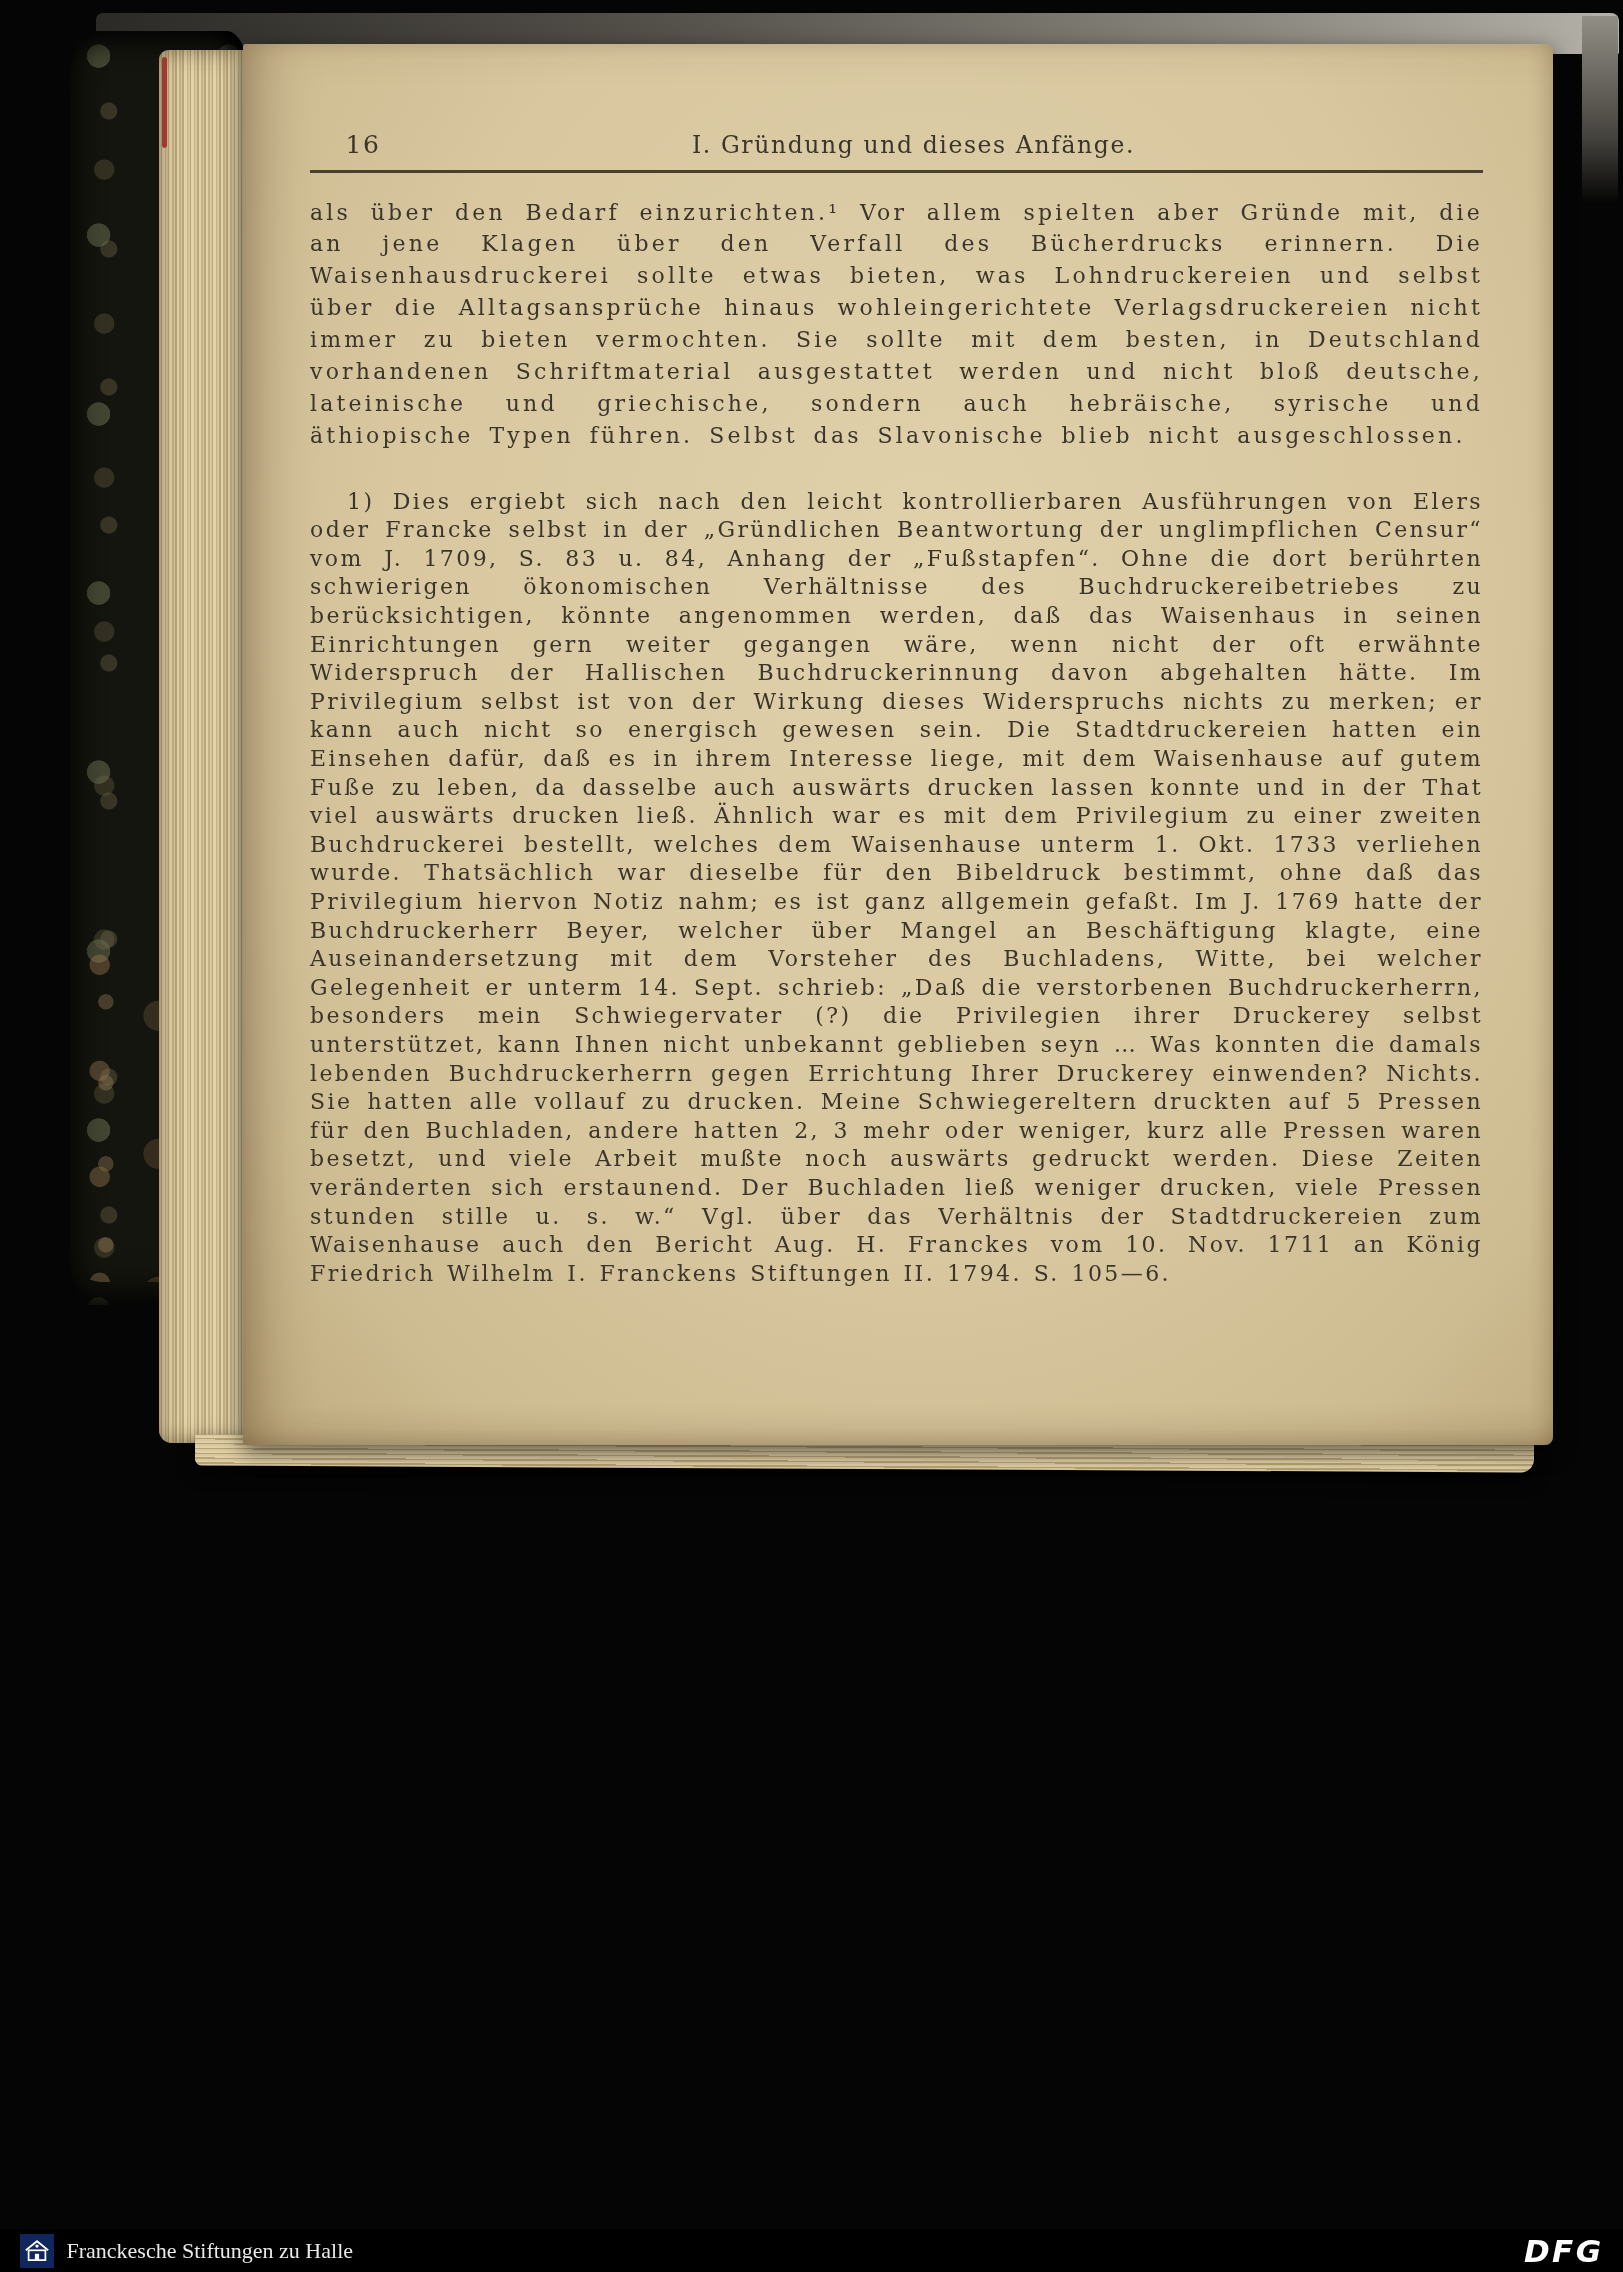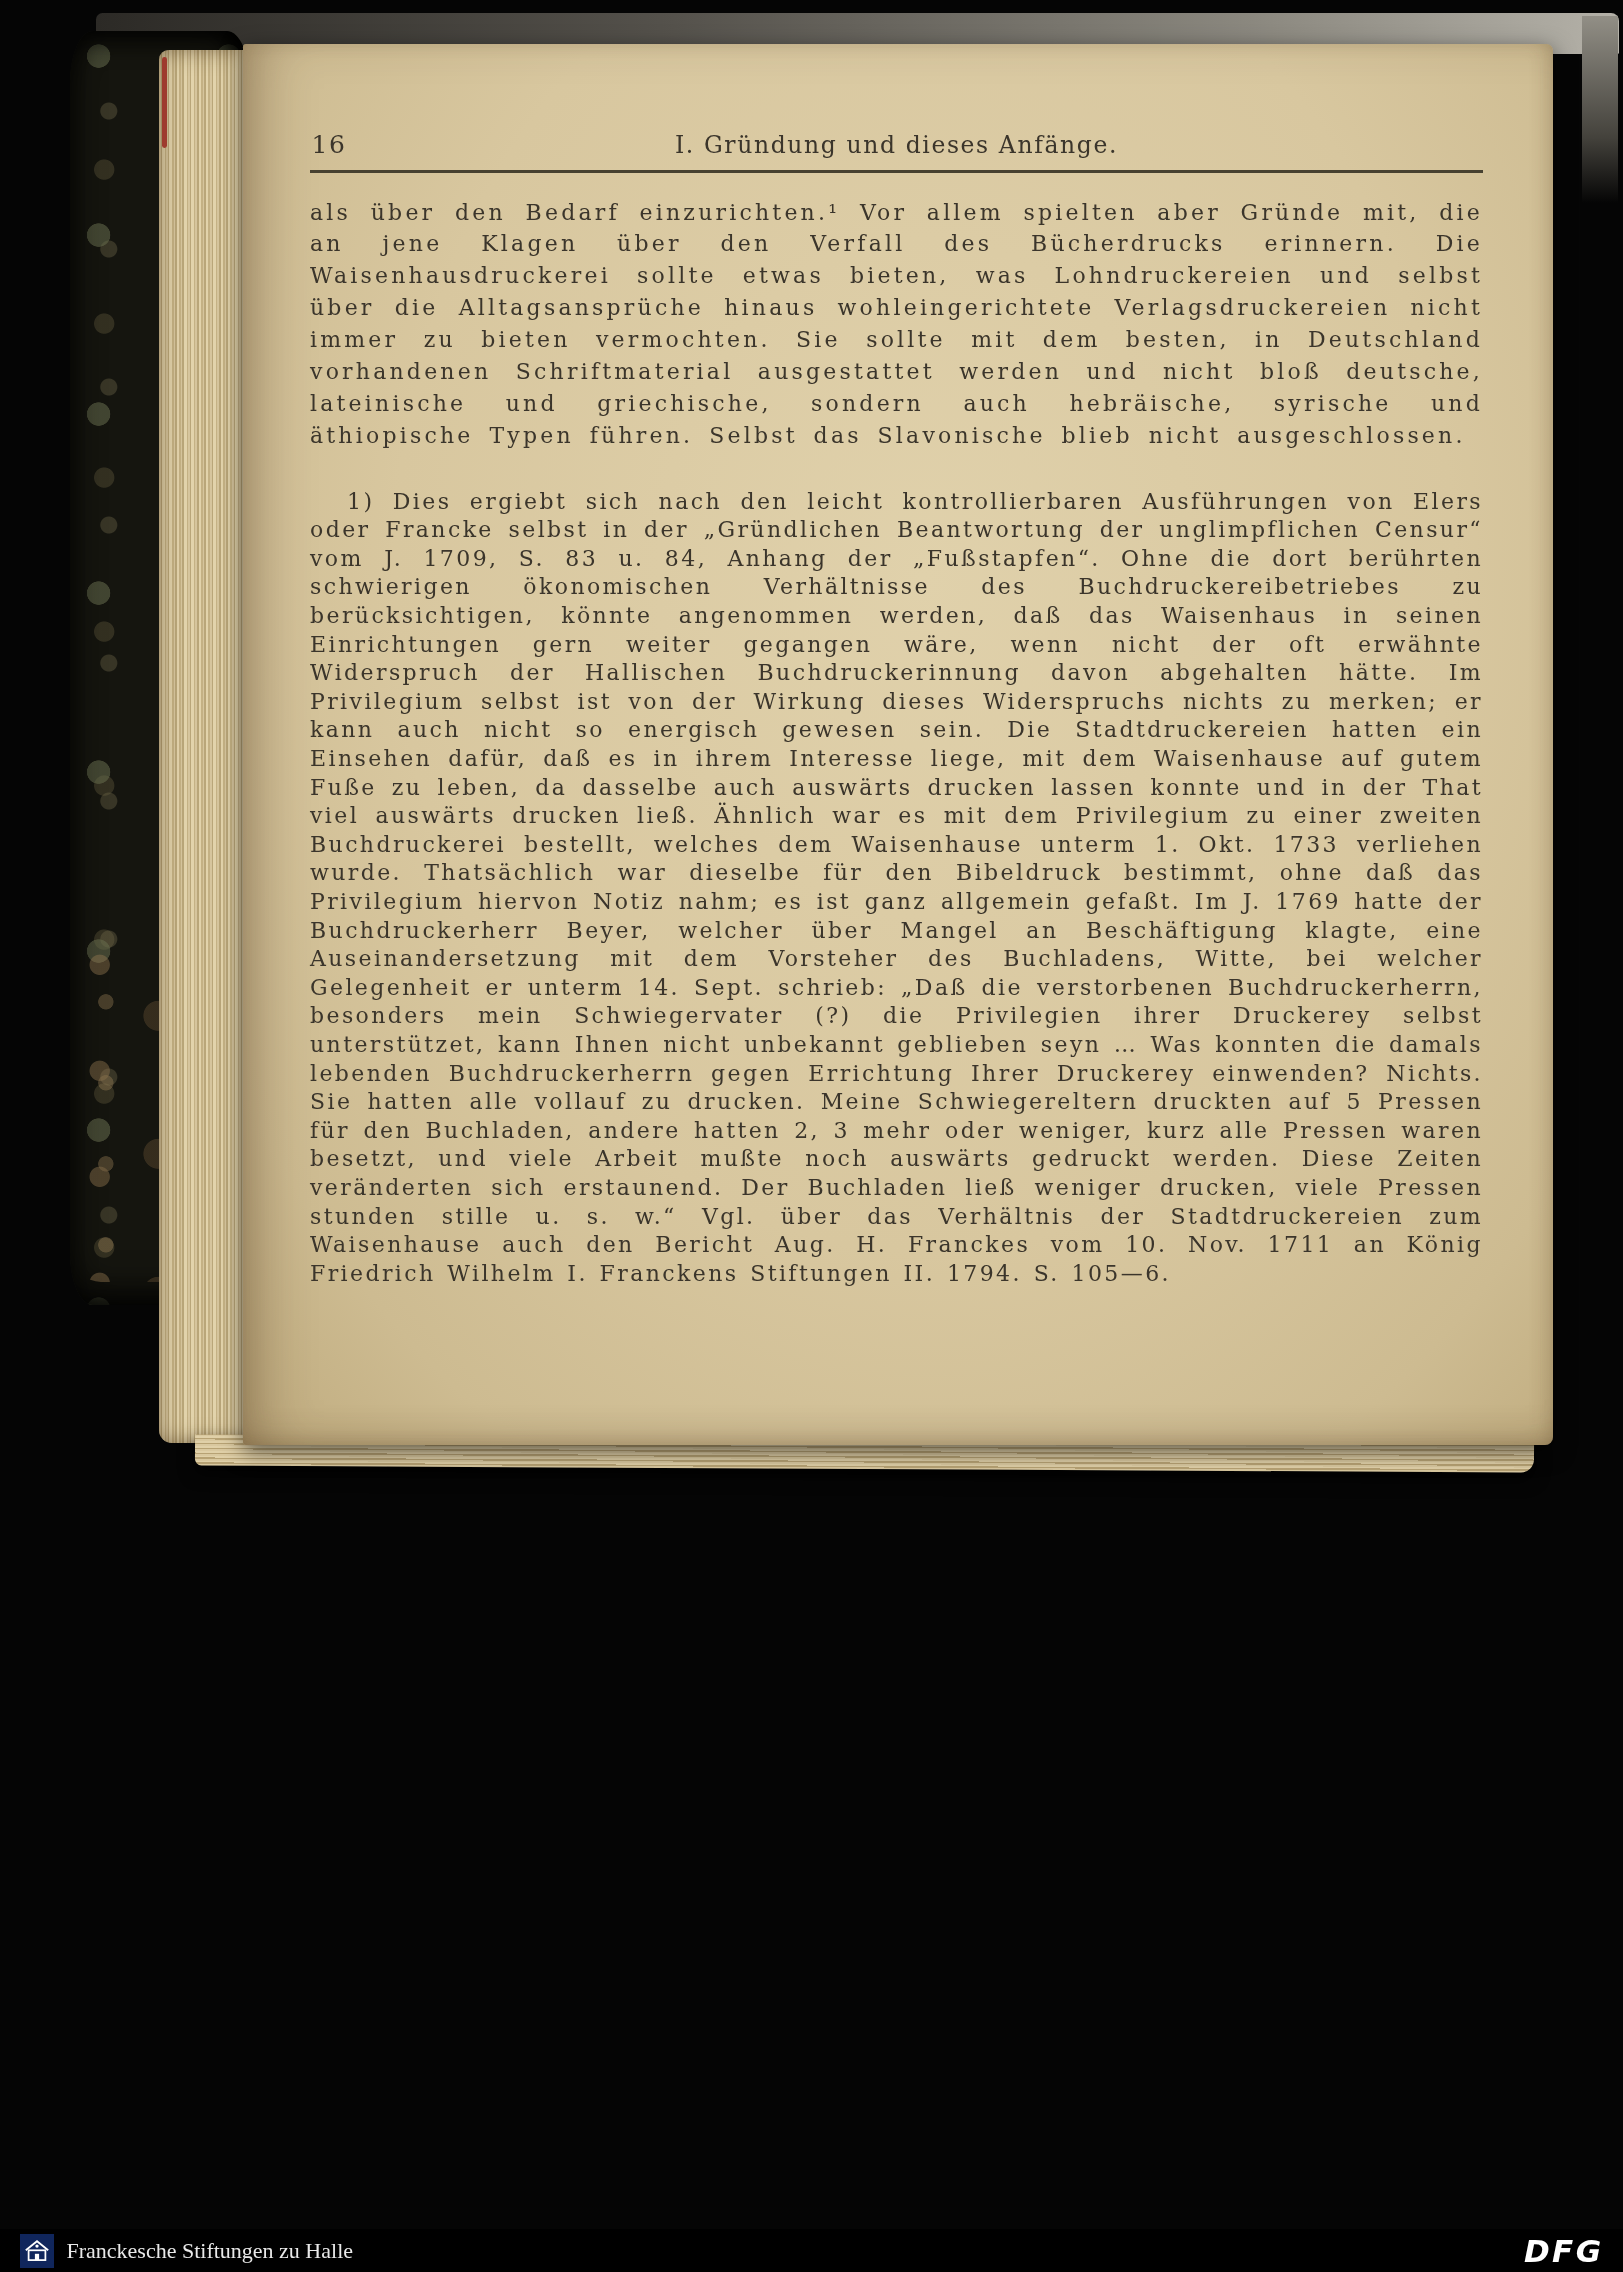--- a/index.html
+++ b/index.html
@@ -66,21 +66,21 @@
     box-shadow:
       inset 36px 0 57px -24px rgba(70,45,20,.38),
       inset -9.7px 0 24px -11.4px rgba(80,55,25,.30),
       inset 0 -14.6px 36px -16px rgba(80,55,25,.32),
       0 6.5px 21px rgba(0,0,0,.55);
   }
   .text-col{
     position:absolute;left:67px;right:70px;top:84px;
     color:#3b352b;
   }
-  .page-head{position:relative;height:39px;font-size:25px;letter-spacing:1.6px;}
+  .page-head{position:relative;height:39px;font-size:25px;letter-spacing:1.6px;margin-left:34px;}
   .pagenum{position:absolute;left:1.6px;top:1.6px;}
   .running{position:absolute;left:0;right:0;top:3.2px;text-align:center;font-size:23.5px;}
   .head-rule{height:2.4px;background:#474130;margin-top:3.2px;}
   .body-text{
     margin:24px 0 0 0;text-align:justify;
     font-size:22px;line-height:1.45;letter-spacing:3.2px;word-spacing:5.7px;
   }
   .footnote{
     margin:36px 0 7px 0;text-align:justify;text-indent:37px;
     font-size:22px;line-height:1.3;letter-spacing:2.4px;word-spacing:2.4px;

